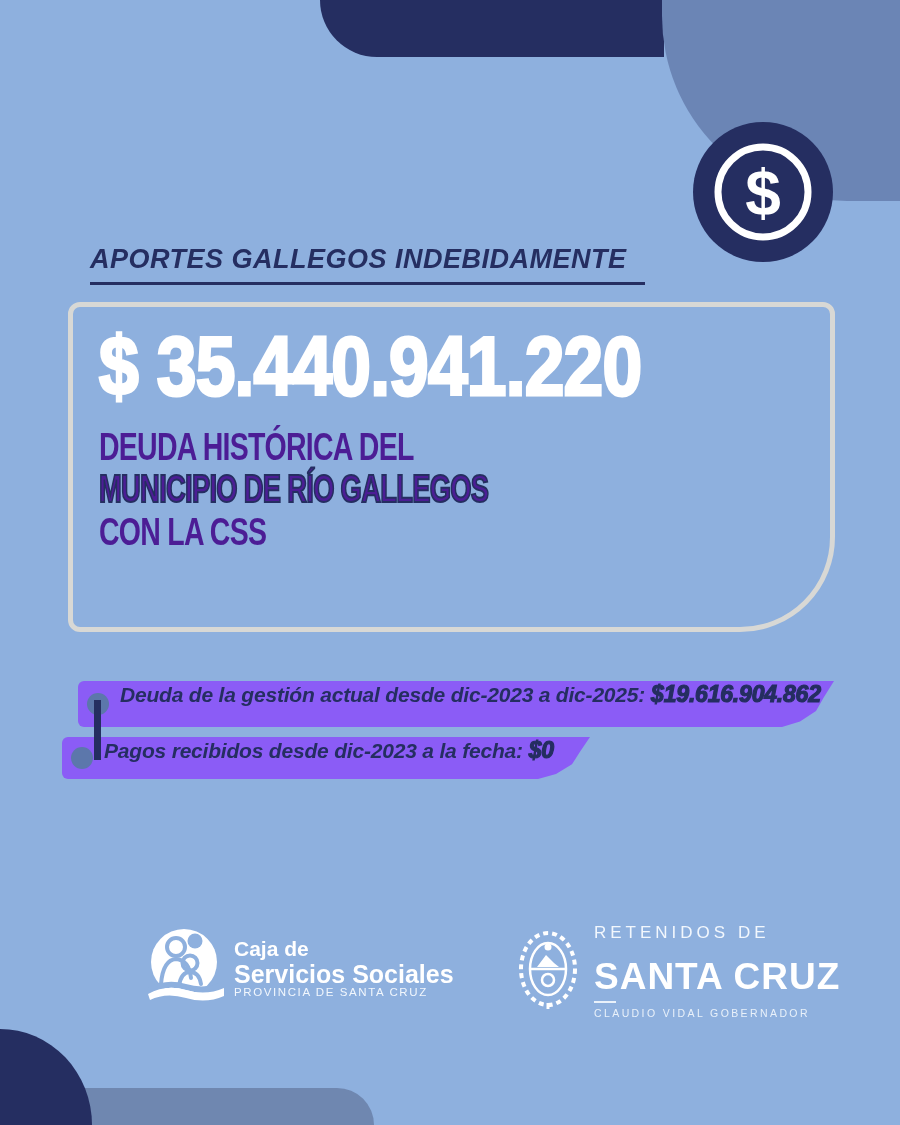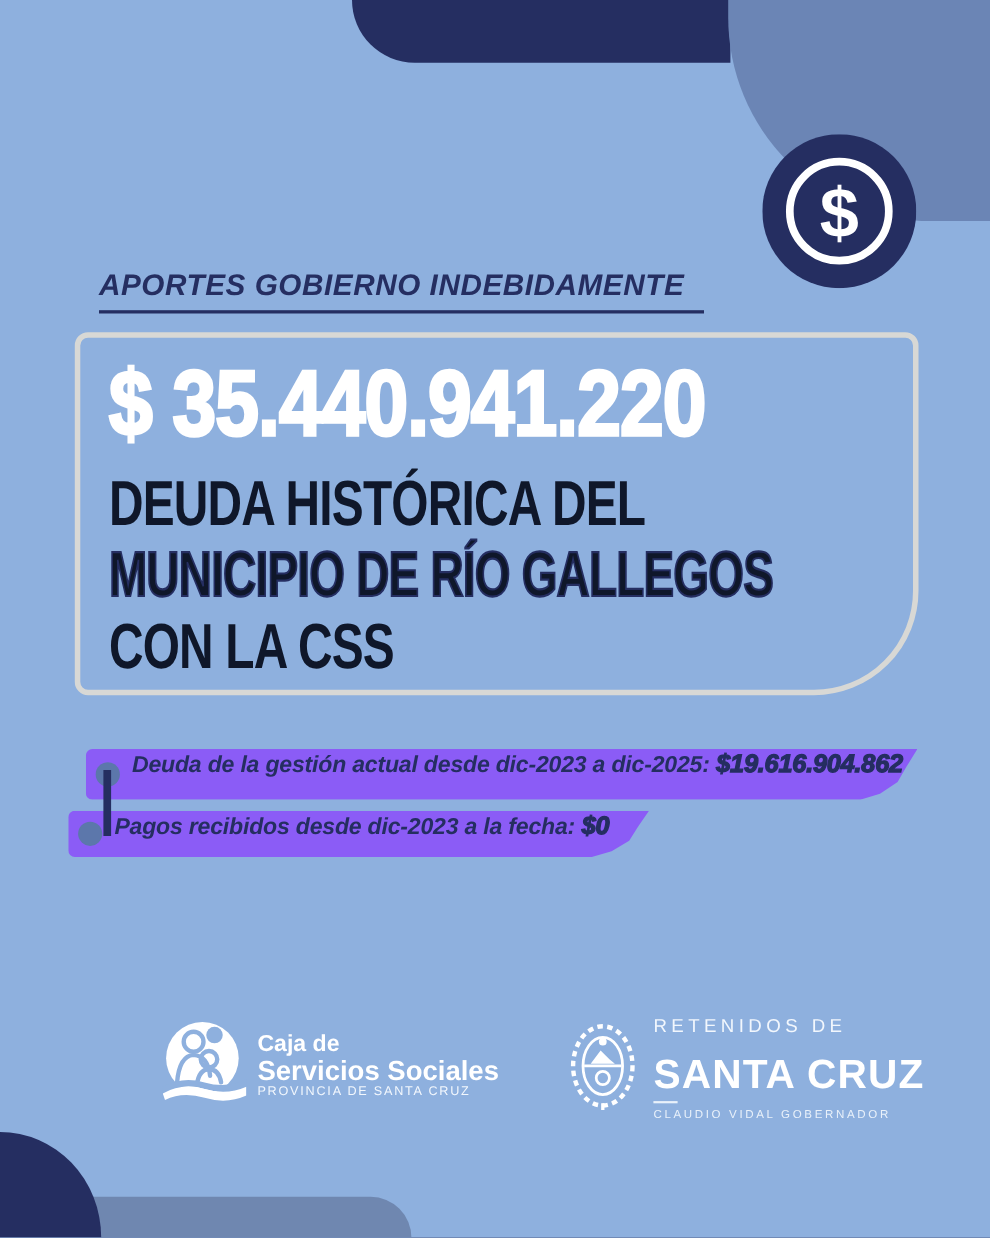--- a/index.html
+++ b/index.html
@@ -37,21 +37,21 @@
     position:absolute; left:68px; top:302px; width:767px; height:330px;
     border:5px solid #d8d8d5; border-radius:12px 12px 95px 12px;
     padding:14px 0 0 26px;
   }
   .cond { display:inline-block; transform-origin:left center; white-space:nowrap; }
   .amount {
     font-size:84px; font-weight:bold; color:#ffffff;
     -webkit-text-stroke:3px #ffffff; letter-spacing:-1px;
     transform:scaleX(.85); line-height:1.08;
   }
-  .debt-line { color:#0f172a; font-size:58px; line-height:1.12; }
+  .debt-line { color:#4c1d95; font-size:38px; line-height:1.12; }
   .debt-line .light { font-weight:bold; transform:scaleX(.75); letter-spacing:-1px; }
   .debt-line .heavy { font-weight:bold; transform:scaleX(.72); letter-spacing:-1px;
                       -webkit-text-stroke:2px #252e61; }
 
   
   .banner {
     position:absolute; background:#8b5cf6;
     display:flex; align-items:flex-start;
     padding-left:42px;
     border-radius:6px 0 0 6px;
@@ -92,21 +92,21 @@
   <div class="shape-bottom-blob"></div>
 
   <div class="dollar-badge">
     <svg width="140" height="140" viewBox="0 0 140 140" aria-hidden="true">
       <circle cx="70" cy="70" r="70" fill="#252e61"></circle>
       <circle cx="70" cy="70" r="45" fill="none" stroke="#ffffff" stroke-width="7"></circle>
       <text x="70" y="93" text-anchor="middle" font-family="Liberation Sans, sans-serif" font-size="64" font-weight="bold" fill="#ffffff">$</text>
     </svg>
   </div>
 
-  <div class="kicker">APORTES GOBIERNO INDEBIDAMENTE</div>
+  <div class="kicker">APORTES GALLEGOS INDEBIDAMENTE</div>
 
   <div class="debt-box">
     <div>
       <span class="cond amount">$ 35.440.941.220</span>
     </div>
     <div class="debt-line" style="margin-top:14px;">
       <span class="cond light">DEUDA HISTÓRICA DEL</span>
     </div>
     <div class="debt-line">
       <span class="cond heavy">MUNICIPIO DE RÍO GALLEGOS</span>

